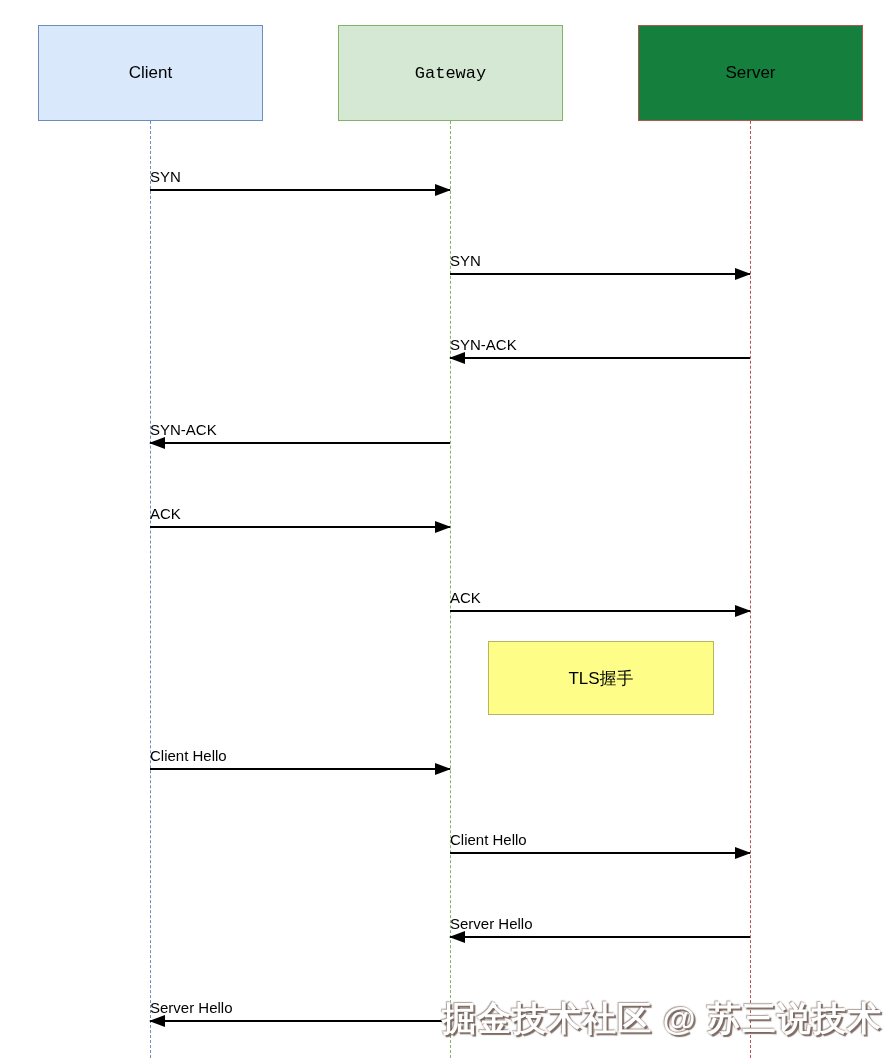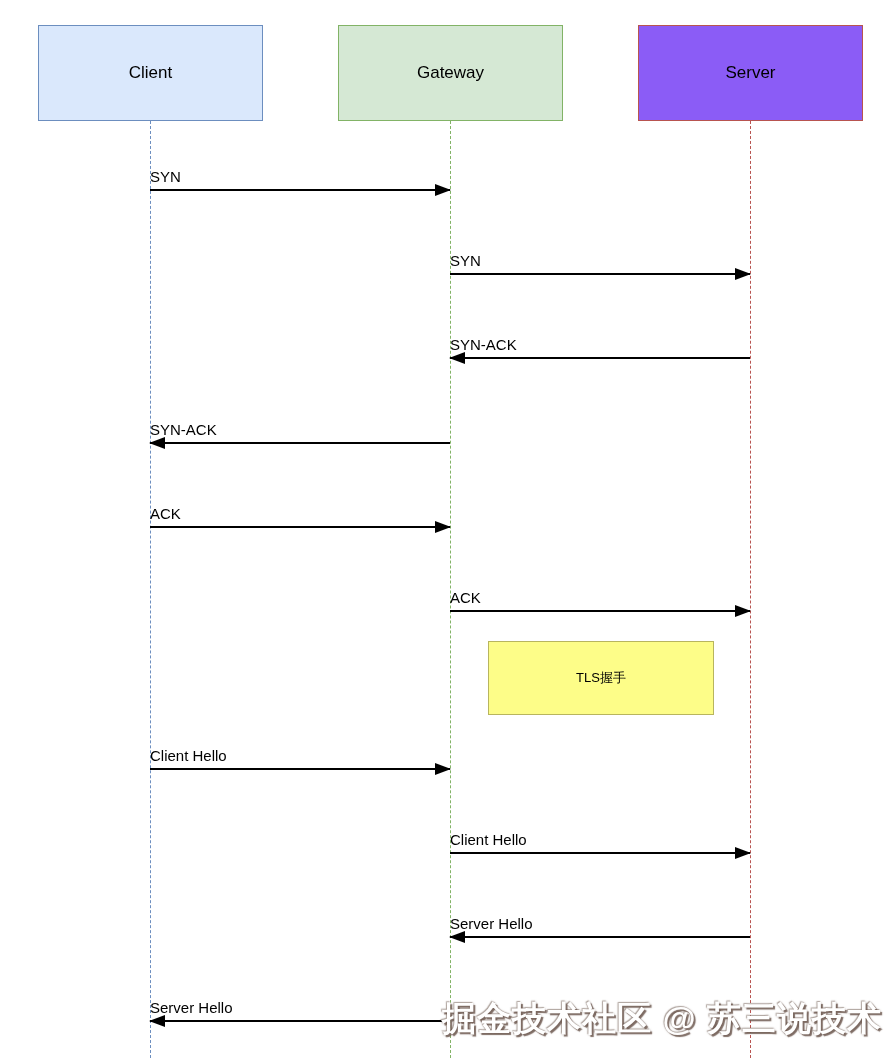--- a/index.html
+++ b/index.html
@@ -32,22 +32,22 @@
     width: 225px;
     height: 96px;
     box-sizing: border-box;
     display: flex;
     align-items: center;
     justify-content: center;
     font-size: 17px;
     color: #000000;
   }
   .actor.client  { left: 38px;  background: #dae8fc; border: 1.5px solid #6c8ebf; }
-  .actor.gateway { left: 338px; background: #d5e8d4; border: 1.5px solid #82b366; }
-  .actor.server  { left: 638px; background: #8b5cf6; border: 1.5px solid #b85450; }
+  .actor.gateway { left: 338px; background: #d5e8d4; border: 1.5px solid #82b366; font-family: Liberation Mono, monospace; }
+  .actor.server  { left: 638px; background: #15803d; border: 1.5px solid #b85450; }
   
   .msg {
     position: absolute;
     width: 300px;
     height: 2px;
     background: #000000;
   }
   .msg.lane-cg { left: 150px; }  
   .msg.lane-gs { left: 450px; }  
   .msg-label {
@@ -76,21 +76,21 @@
     left: 488px;
     top: 641px;
     width: 226px;
     height: 74px;
     box-sizing: border-box;
     background: #fdfd88;
     border: 1.5px solid #b8b55e;
     display: flex;
     align-items: center;
     justify-content: center;
-    font-size: 13px;
+    font-size: 17px;
     color: #000000;
   }
   
   .watermark {
     position: absolute;
     right: 12px;
     top: 996px;
     font-size: 34px;
     font-weight: bold;
     letter-spacing: 1px;

